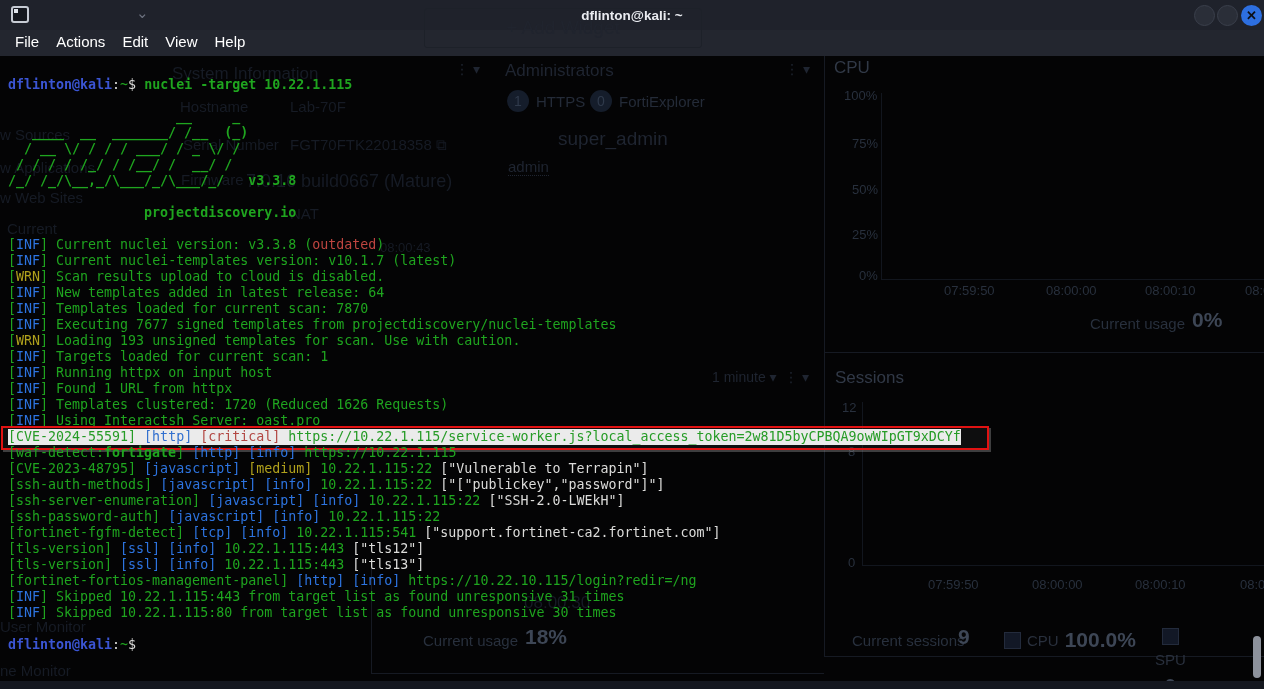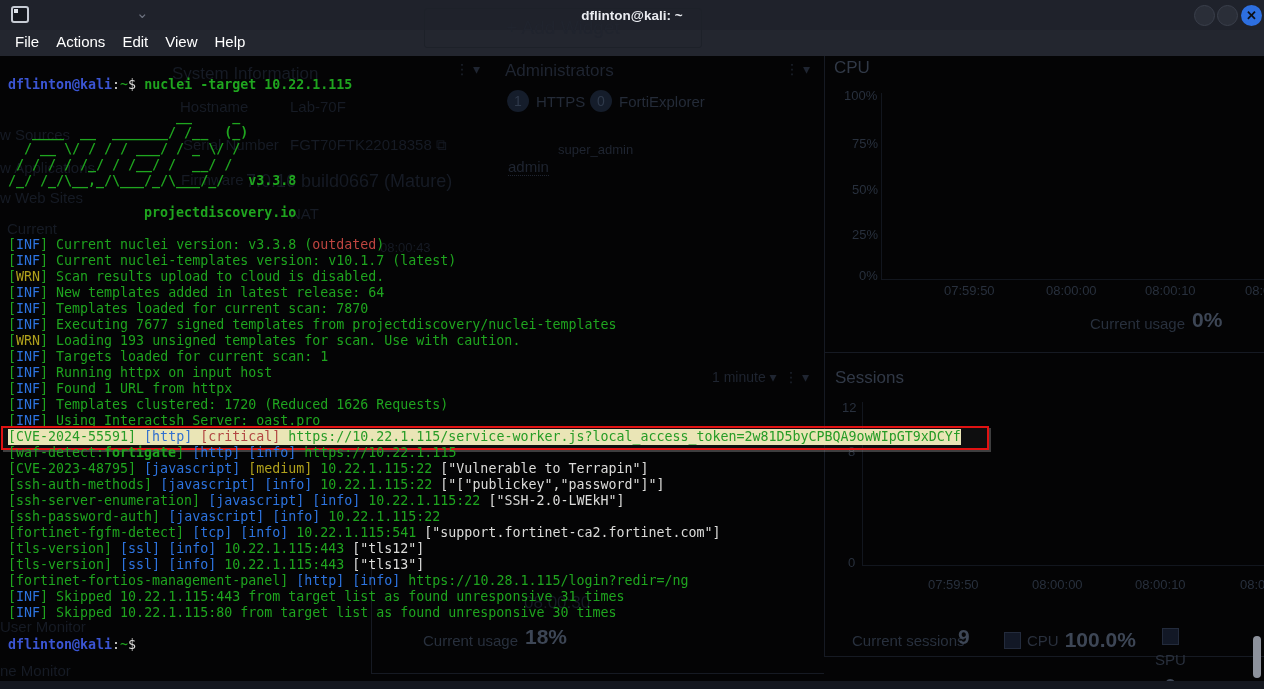--- a/index.html
+++ b/index.html
@@ -43,21 +43,21 @@
   .scroll-thumb{position:absolute;left:1253px;top:636px;width:8px;height:42px;background:#8d929c;
       border-radius:4px;z-index:4;}
   
   #term-lines{position:absolute;left:8px;top:77px;z-index:3;}
   .tl{position:relative;height:16px;line-height:16px;white-space:pre;
       font-family:"DejaVu Sans Mono",monospace;font-size:13.3px;}
   .g{color:var(--green,#1fa51f);} .gb{color:var(--green,#1fa51f);font-weight:bold;}
   .b{color:var(--blue,#2d74e0);} .y{color:var(--yellow,#b0a11c);}
   .r{color:var(--red,#bf4540);} .w{color:var(--white,#dcdcda);}
   .pb{color:var(--prompt_blue,#3b55d4);font-weight:bold;}
-  .tl.hl{background:#fef9c3;}
+  .tl.hl{background:#ffffff;}
   .hl-box{position:absolute;left:-7px;top:-3px;width:984px;height:20px;
       border:2px solid var(--highlight_border,#e01212);
       box-shadow:2px 2px 0 rgba(150,150,150,.4);background:rgba(90,90,90,.12);}
 </style>
 </head>
 <body>
 
 <div class="titlebar"></div>
 <div class="menubar"></div>
 <div class="term-bg"></div>
@@ -104,21 +104,21 @@
       <span class="ghost tone1" style="left: 0px; top: 126px; font-size: 15px;">w Sources</span>
       <span class="ghost tone1" style="left: 0px; top: 159px; font-size: 15px;">w Applications</span>
       <span class="ghost tone1" style="left: 0px; top: 189px; font-size: 15px;">w Web Sites</span>
       <span class="ghost tone1" style="left: 7px; top: 220px; font-size: 15px;">Current</span>
       <span class="ghost tone1" style="left: 380px; top: 240px; font-size: 13px;">08:00:43</span>
       <span class="ghost tone1" style="left: 524px; top: 593px; font-size: 17px;">08:00:30</span>
       <span class="ghost tone1" style="left: 0px; top: 618px; font-size: 15px;">User Monitor</span>
       <span class="ghost tone1" style="left: 0px; top: 662px; font-size: 15px;">ne Monitor</span>
       <span class="ghost tone2" style="left: 505px; top: 61px; font-size: 17px;">Administrators</span>
       <span class="ghost tone2 u" style="left: 508px; top: 128px; font-size: 15px; margin-top: 30px;">admin</span>
-      <span class="ghost tone2" style="left: 558px; top: 128px; font-size: 13px; margin-top: 14px;">super_admin</span>
+      <span class="ghost tone2" style="left: 558px; top: 128px; font-size: 19px;">super_admin</span>
       <span class="ghost tone2" style="left: 712px; top: 369px; font-size: 14px;">1 minute ▾</span>
       <span class="ghost tone2" style="left: 784px; top: 369px; font-size: 14px;">⋮ ▾</span>
       <span class="ghost tone2" style="left: 455px; top: 61px; font-size: 14px;">⋮ ▾</span>
       <span class="ghost tone2" style="left: 785px; top: 61px; font-size: 14px;">⋮ ▾</span>
       <span class="ghost tone4" style="left: 834px; top: 58px; font-size: 17px;">CPU</span>
       <span class="ghost tone3" style="left: 844px; top: 88px; font-size: 13px;">100%</span>
       <span class="ghost tone3" style="left: 852px; top: 136px; font-size: 13px;">75%</span>
       <span class="ghost tone3" style="left: 852px; top: 182px; font-size: 13px;">50%</span>
       <span class="ghost tone3" style="left: 852px; top: 227px; font-size: 13px;">25%</span>
       <span class="ghost tone3" style="left: 859px; top: 268px; font-size: 13px;">0%</span>
@@ -190,20 +190,20 @@
     <div class="tl"><span class="g">[</span><span class="b">INF</span><span class="g">]</span><span class="g"> Using Interactsh Server: oast.pro</span></div>
     <div class="tl hl"><div class="hl-box"></div><span class="g">[CVE-2024-55591]</span><span class="w"> </span><span class="b">[http]</span><span class="w"> </span><span class="r">[critical]</span><span class="g"> https://10.22.1.115/service-worker.js?local_access_token=2w81D5byCPBQA9owWIpGT9xDCYf</span></div>
     <div class="tl"><span class="g">[waf-detect:</span><span class="gb">fortigate</span><span class="g">]</span><span class="w"> </span><span class="b">[http]</span><span class="w"> </span><span class="b">[info]</span><span class="g"> https://10.22.1.115</span></div>
     <div class="tl"><span class="g">[CVE-2023-48795]</span><span class="w"> </span><span class="b">[javascript]</span><span class="w"> </span><span class="y">[medium]</span><span class="g"> 10.22.1.115:22 </span><span class="w">["Vulnerable to Terrapin"]</span></div>
     <div class="tl"><span class="g">[ssh-auth-methods]</span><span class="w"> </span><span class="b">[javascript]</span><span class="w"> </span><span class="b">[info]</span><span class="g"> 10.22.1.115:22 </span><span class="w">["["publickey","password"]"]</span></div>
     <div class="tl"><span class="g">[ssh-server-enumeration]</span><span class="w"> </span><span class="b">[javascript]</span><span class="w"> </span><span class="b">[info]</span><span class="g"> 10.22.1.115:22 </span><span class="w">["SSH-2.0-LWEkH"]</span></div>
     <div class="tl"><span class="g">[ssh-password-auth]</span><span class="w"> </span><span class="b">[javascript]</span><span class="w"> </span><span class="b">[info]</span><span class="g"> 10.22.1.115:22</span></div>
     <div class="tl"><span class="g">[fortinet-fgfm-detect]</span><span class="w"> </span><span class="b">[tcp]</span><span class="w"> </span><span class="b">[info]</span><span class="g"> 10.22.1.115:541 </span><span class="w">["support.fortinet-ca2.fortinet.com"]</span></div>
     <div class="tl"><span class="g">[tls-version]</span><span class="w"> </span><span class="b">[ssl]</span><span class="w"> </span><span class="b">[info]</span><span class="g"> 10.22.1.115:443 </span><span class="w">["tls12"]</span></div>
     <div class="tl"><span class="g">[tls-version]</span><span class="w"> </span><span class="b">[ssl]</span><span class="w"> </span><span class="b">[info]</span><span class="g"> 10.22.1.115:443 </span><span class="w">["tls13"]</span></div>
-    <div class="tl"><span class="g">[fortinet-fortios-management-panel]</span><span class="w"> </span><span class="b">[http]</span><span class="w"> </span><span class="b">[info]</span><span class="g"> https://10.28.1.115/login?redir=/ng</span></div>
+    <div class="tl"><span class="g">[fortinet-fortios-management-panel]</span><span class="w"> </span><span class="b">[http]</span><span class="w"> </span><span class="b">[info]</span><span class="g"> https://10.22.10.115/login?redir=/ng</span></div>
     <div class="tl"><span class="g">[</span><span class="b">INF</span><span class="g">]</span><span class="g"> Skipped 10.22.1.115:443 from target list as found unresponsive 31 times</span></div>
     <div class="tl"><span class="g">[</span><span class="b">INF</span><span class="g">]</span><span class="g"> Skipped 10.22.1.115:80 from target list as found unresponsive 30 times</span></div>
     <div class="tl"></div>
     <div class="tl"><span class="pb">dflinton@kali</span><span class="w">:</span><span class="g">~</span><span class="w">$</span></div>
   </div>
 
 <div class="scroll-thumb"></div>
 
 </body></html>

